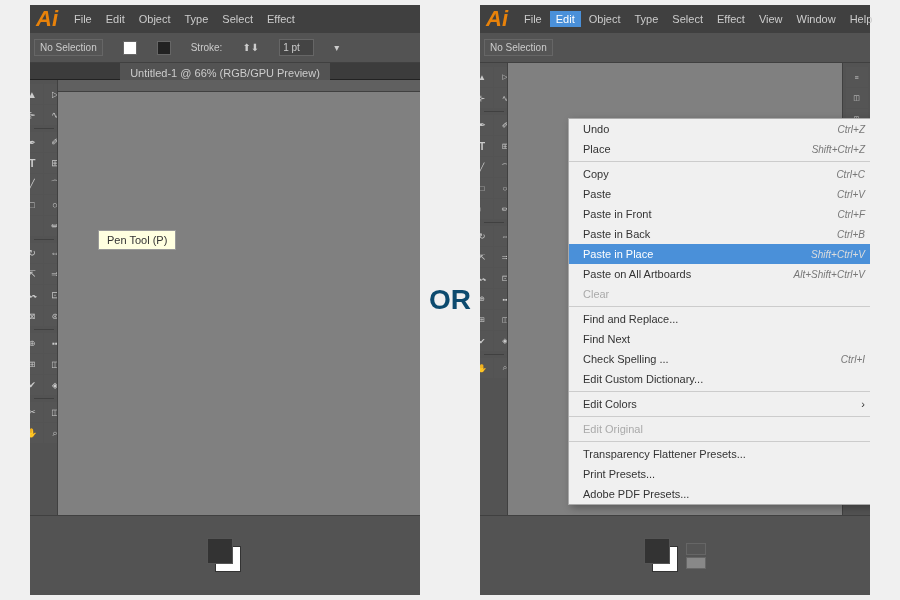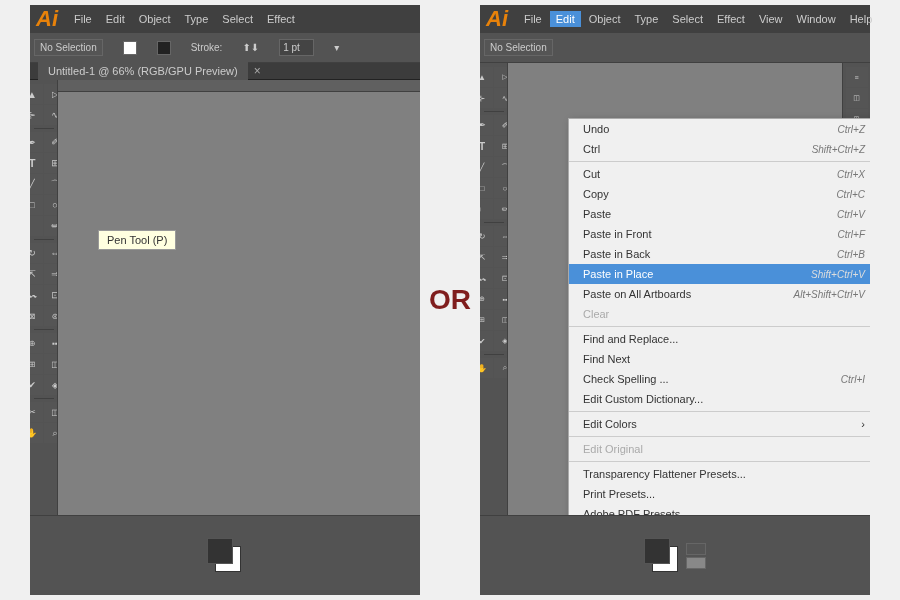--- a/index.html
+++ b/index.html
@@ -21,21 +21,21 @@
       background: #f0f0f0;
       display: flex;
       align-items: center;
       justify-content: space-around;
       position: relative;
     }
 
     .or-label {
       font-size: 28px;
       font-weight: bold;
-      color: #7f1d1d;
+      color: #0c4a6e;
       position: absolute;
       left: 50%;
       top: 50%;
       transform: translate(-50%, -50%);
       z-index: 10;
     }
 
     
     .ai-panel {
       width: 390px;
@@ -108,20 +108,21 @@
     }
 
     .tab-bar {
       background: #3c3c3c;
       height: 17px;
       display: flex;
       align-items: center;
       padding: 0 8px;
       flex-shrink: 0;
       border-bottom: 1px solid #222;
+      flex-direction: column;
     }
 
     .tab-title {
       color: #cccccc;
       font-size: 11px;
       padding: 4px 10px;
       background: #535353;
     }
 
     .tab-close {
@@ -556,28 +557,24 @@
       </div>
 
       <div class="right-canvas-area">
 
         <div class="dropdown-menu">
           <div class="dropdown-item">
             <span>Undo</span>
             <span class="dropdown-shortcut">Ctrl+Z</span>
           </div>
           <div class="dropdown-item">
-            <span>Ctrl</span>
+            <span>Place</span>
             <span class="dropdown-shortcut">Shift+Ctrl+Z</span>
           </div>
           <div class="dropdown-separator"></div>
-          <div class="dropdown-item">
-            <span>Cut</span>
-            <span class="dropdown-shortcut">Ctrl+X</span>
-          </div>
           <div class="dropdown-item">
             <span>Copy</span>
             <span class="dropdown-shortcut">Ctrl+C</span>
           </div>
           <div class="dropdown-item">
             <span>Paste</span>
             <span class="dropdown-shortcut">Ctrl+V</span>
           </div>
           <div class="dropdown-item">
             <span>Paste in Front</span>

